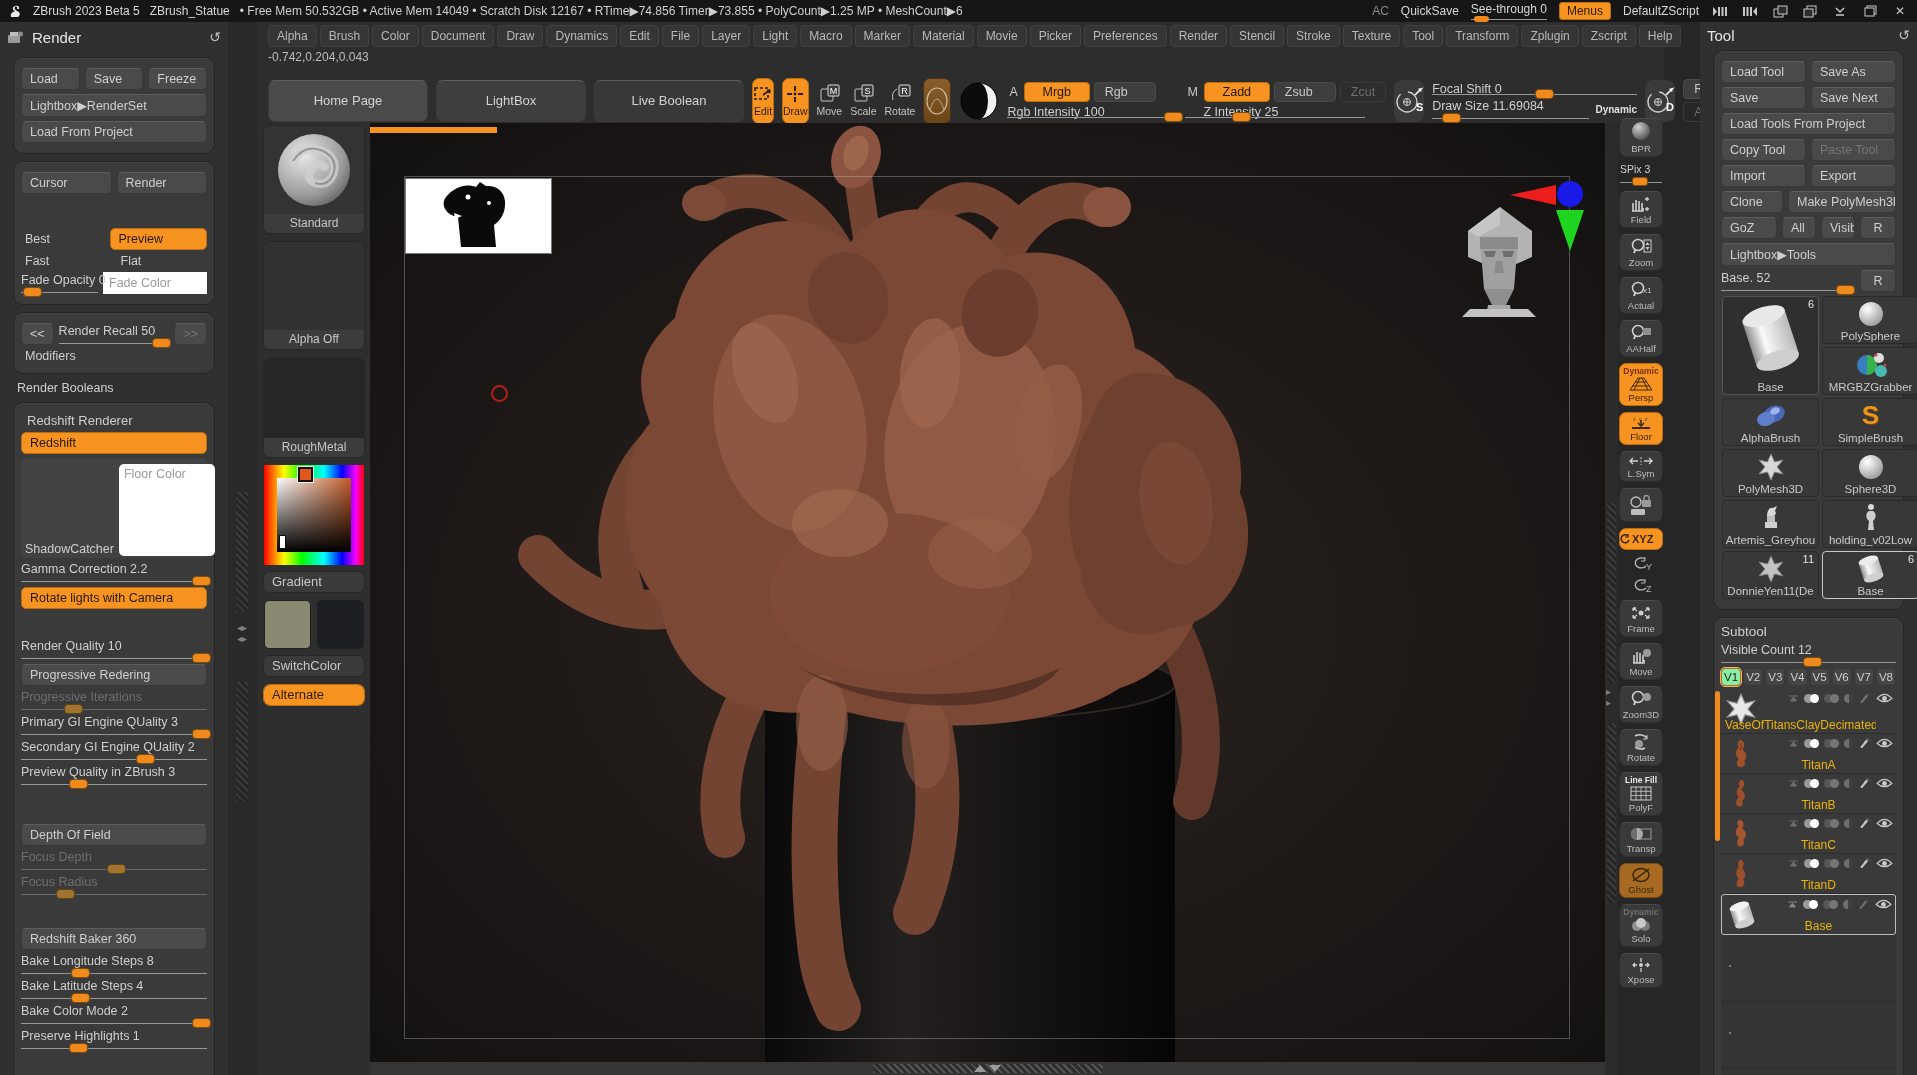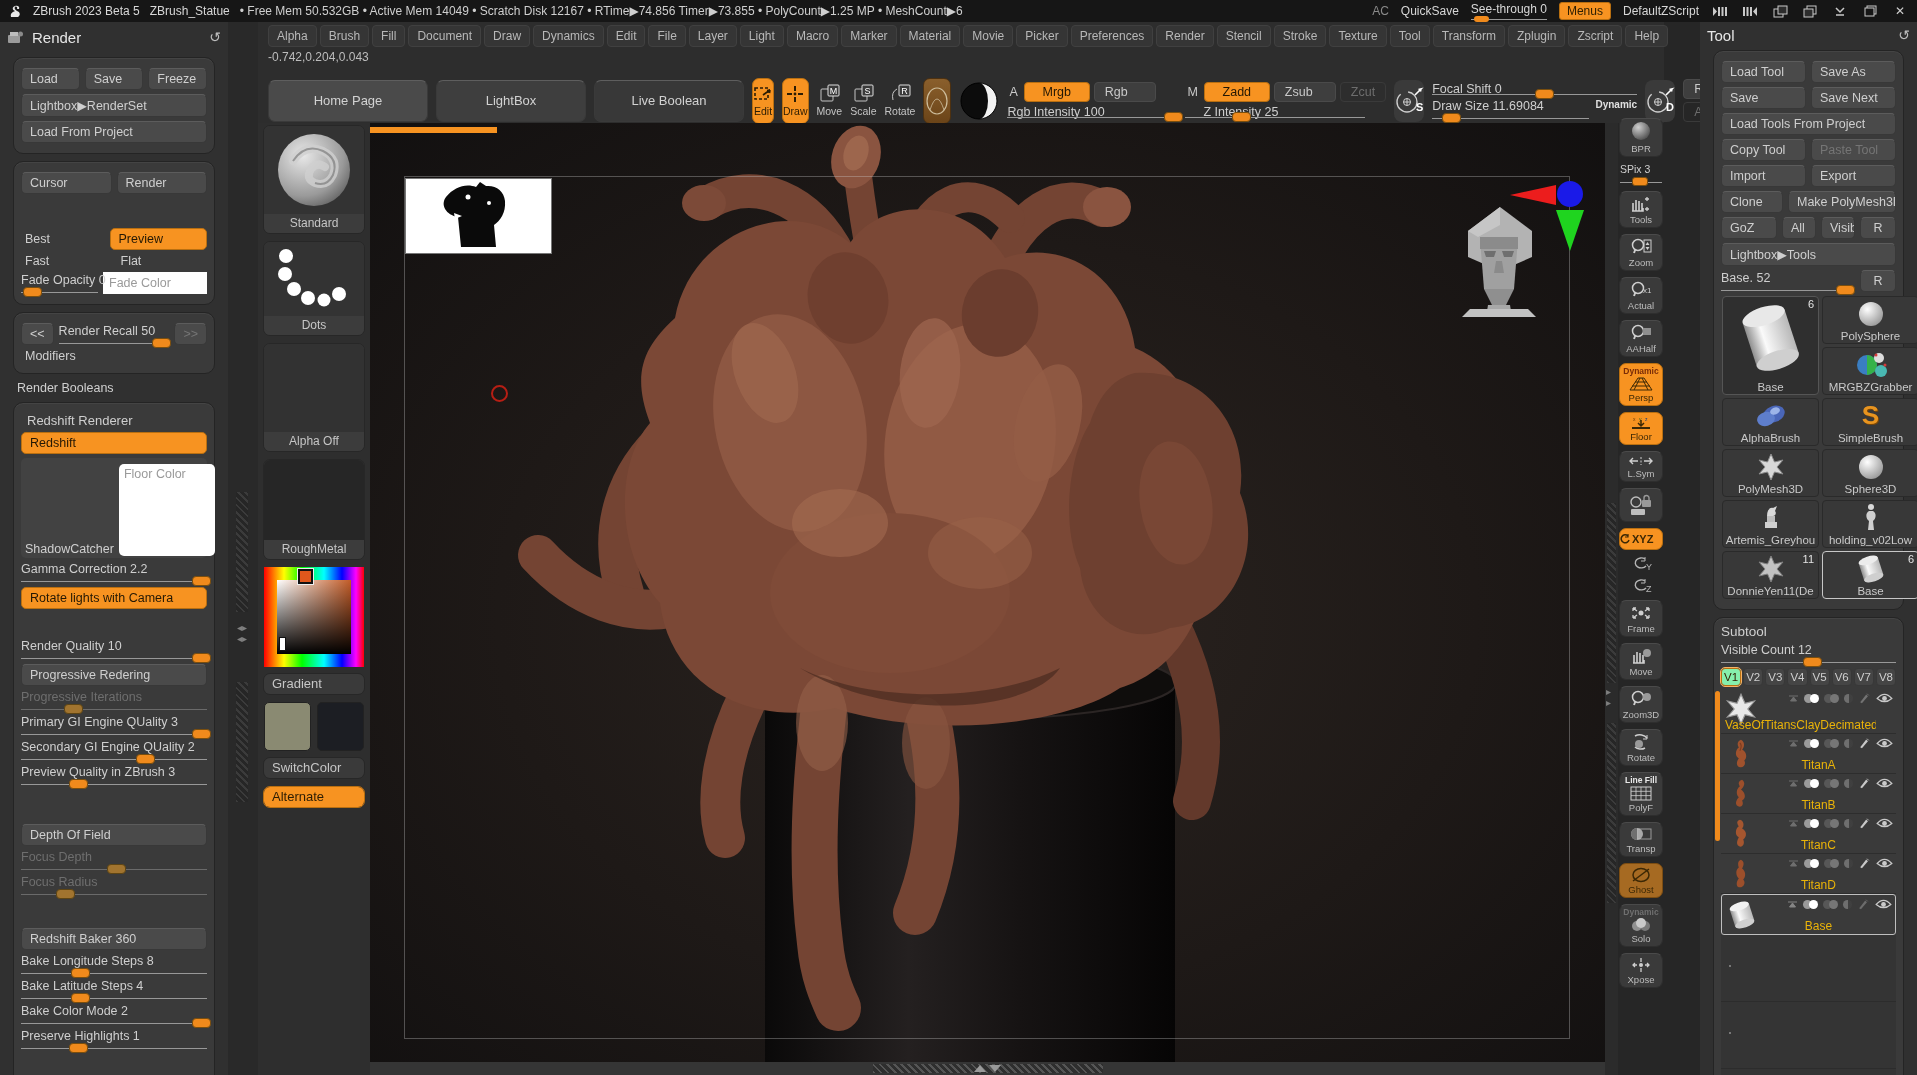--- a/index.html
+++ b/index.html
@@ -336,21 +336,21 @@
 <div id="leftdivider">
   <div class="hatch" style="top:470px;height:120px"></div>
   <div class="hatch" style="top:660px;height:120px"></div>
   <div class="divarrows" style="top:600px">◂▸<br>◂▸</div>
 </div>
 
 <div id="topbars">
   <div id="menubar">
       <span class="menu-item">Alpha</span>
       <span class="menu-item">Brush</span>
-      <span class="menu-item">Fill</span>
+      <span class="menu-item">Color</span>
       <span class="menu-item">Document</span>
       <span class="menu-item">Draw</span>
       <span class="menu-item">Dynamics</span>
       <span class="menu-item">Edit</span>
       <span class="menu-item">File</span>
       <span class="menu-item">Layer</span>
       <span class="menu-item">Light</span>
       <span class="menu-item">Macro</span>
       <span class="menu-item">Marker</span>
       <span class="menu-item">Material</span>
@@ -450,21 +450,21 @@
           <circle cx="13" cy="16" r="3.5" fill="none" stroke="#cfcfcf"></circle>
           <path d="M13,12.5v7 M9.5,16h7" stroke="#cfcfcf" stroke-width="1"></path>
           <path d="M21,9 L27,3 l-2.5,0.6 M27,3 l-0.6,2.5" stroke="#fff" stroke-width="1.6" fill="none"></path>
           <text x="22" y="25" font-size="11" fill="#fff" font-family="Liberation Sans" font-weight="bold">S</text>
         </svg>
       </span>
     <div class="mrgbcluster">
       <span class="slider" style="width:205px">
         <span class="slab">Focal Shift 0</span>
         <span class="track"></span><span class="handle" style="left:50%"></span></span>
-      <div style="display:flex;align-items:flex-start;gap:6px">
+      <div style="display:flex;align-items:center;gap:6px">
         <span class="slider" style="width:145px">
           <span class="slab">Draw Size 11.69084</span>
           <span class="track"></span><span class="handle" style="left:6%"></span></span>
         <span style="font-size:10px;font-weight:bold;color:#e0e0e0">Dynamic</span>
       </div>
     </div>
     <span class="dial">
       <svg width="30" height="30" viewBox="0 0 30 30">
           <circle cx="13" cy="16" r="10" fill="none" stroke="#cfcfcf" stroke-width="1.4" stroke-dasharray="40 8"></circle>
           <circle cx="13" cy="16" r="3.5" fill="none" stroke="#cfcfcf"></circle>
@@ -490,33 +490,20 @@
               <stop offset="70%" stop-color="#9a9a9a"></stop>
               <stop offset="100%" stop-color="#5f5f5f"></stop>
             </radialGradient>
           </defs>
       <circle cx="39" cy="39" r="36" fill="url(#bg1)"></circle>
       <path d="M18,30 Q30,12 48,20 Q64,28 58,44 Q52,56 40,52 Q30,48 36,38 Q42,30 50,36" fill="none" stroke="#cfcfcf" stroke-width="8" stroke-linecap="round" opacity=".8"></path>
       <path d="M18,30 Q30,12 48,20 Q64,28 58,44 Q52,56 40,52" fill="none" stroke="#707070" stroke-width="2" opacity=".6"></path>
         </svg>
       </div>
     <div class="shelf-label">Standard</div>
-  </div>
-  <div class="shelf-item">
-    <div class="shelf-thumb" style="height:74px">
-        <svg width="80" height="66" viewBox="0 0 80 66">
-      <circle cx="12" cy="10" r="7" fill="#fff"></circle>
-          <circle cx="11" cy="28" r="7" fill="#fff"></circle>
-          <circle cx="20" cy="43" r="7" fill="#fff"></circle>
-          <circle cx="34" cy="52" r="7" fill="#fff"></circle>
-          <circle cx="50" cy="54" r="6.5" fill="#fff"></circle>
-          <circle cx="65" cy="48" r="7" fill="#fff"></circle>
-        </svg>
-      </div>
-    <div class="shelf-label">Dots</div>
   </div>
   <div class="shelf-item">
     <div class="shelf-thumb blank"></div>
     <div class="shelf-label">Alpha Off</div>
   </div>
   <div class="shelf-item">
     <div class="shelf-thumb darkmat"></div>
     <div class="shelf-label">RoughMetal</div>
   </div>
   <div id="picker">
@@ -654,21 +641,21 @@
     <span>BPR</span>
     </span>
   <span class="spix">
     <span>SPix 3</span>
     <span class="track"></span><span class="handle"></span></span>
   <span class="sbtn">
     <svg width="24" height="18" viewBox="0 0 24 18">
         <path d="M4,16 V8 M7,16 V5 M10,16 V6 M13,16 V8 M3,16 h11 v-3" stroke="#cfcfcf" stroke-width="1.6" fill="none"></path>
         <path d="M18,2 v4 m-2,-2 h4 M18,12 v4 m-2,-2 h4" stroke="#cfcfcf" stroke-width="1.3"></path>
       </svg>
-    <span>Tools</span>
+    <span>Field</span>
     </span>
   <span class="sbtn">
     <svg width="24" height="18" viewBox="0 0 24 18">
         <circle cx="9" cy="7" r="5.5" fill="none" stroke="#cfcfcf" stroke-width="1.5"></circle>
         <path d="M5,15 L6.5,11" stroke="#cfcfcf" stroke-width="2"></path>
         <rect x="15" y="2" width="7" height="12" fill="none" stroke="#cfcfcf"></rect>
         <path d="M18.5,4 l2,3 h-4z M18.5,12 l-2,-3 h4z" fill="#cfcfcf"></path>
       </svg>
     <span>Zoom</span>
     </span>

